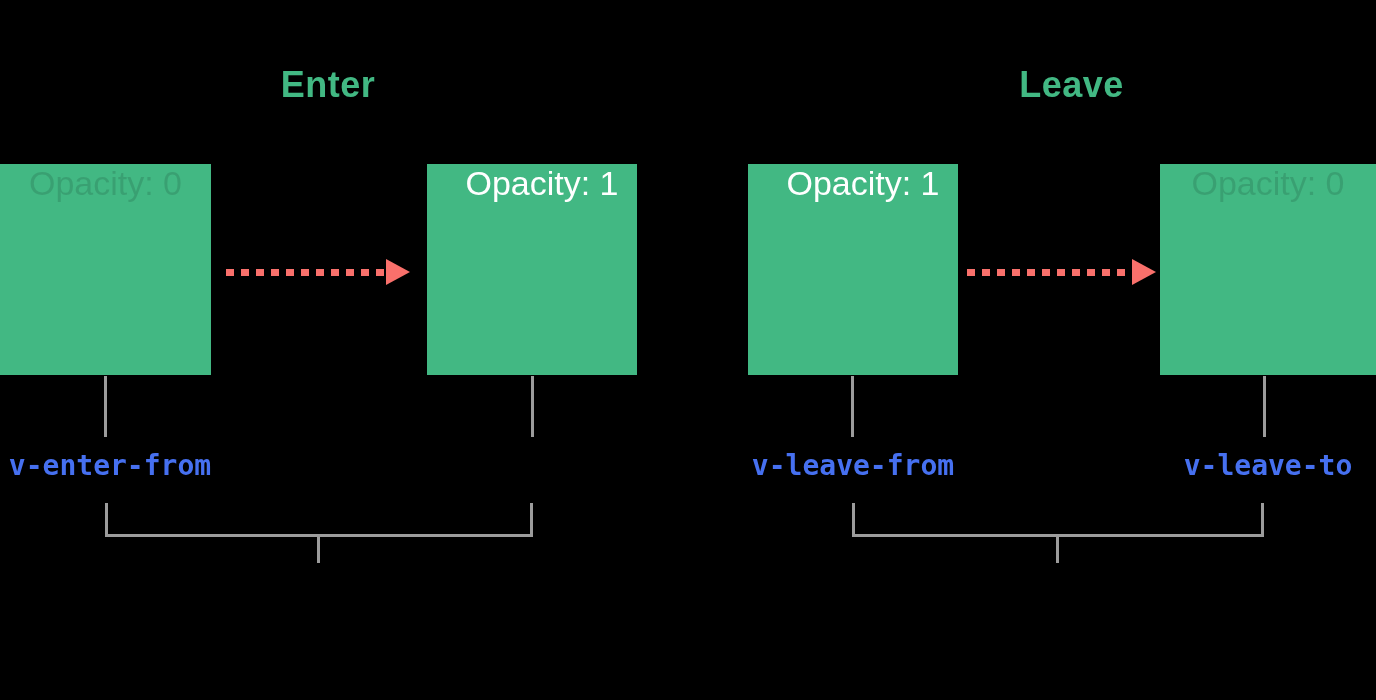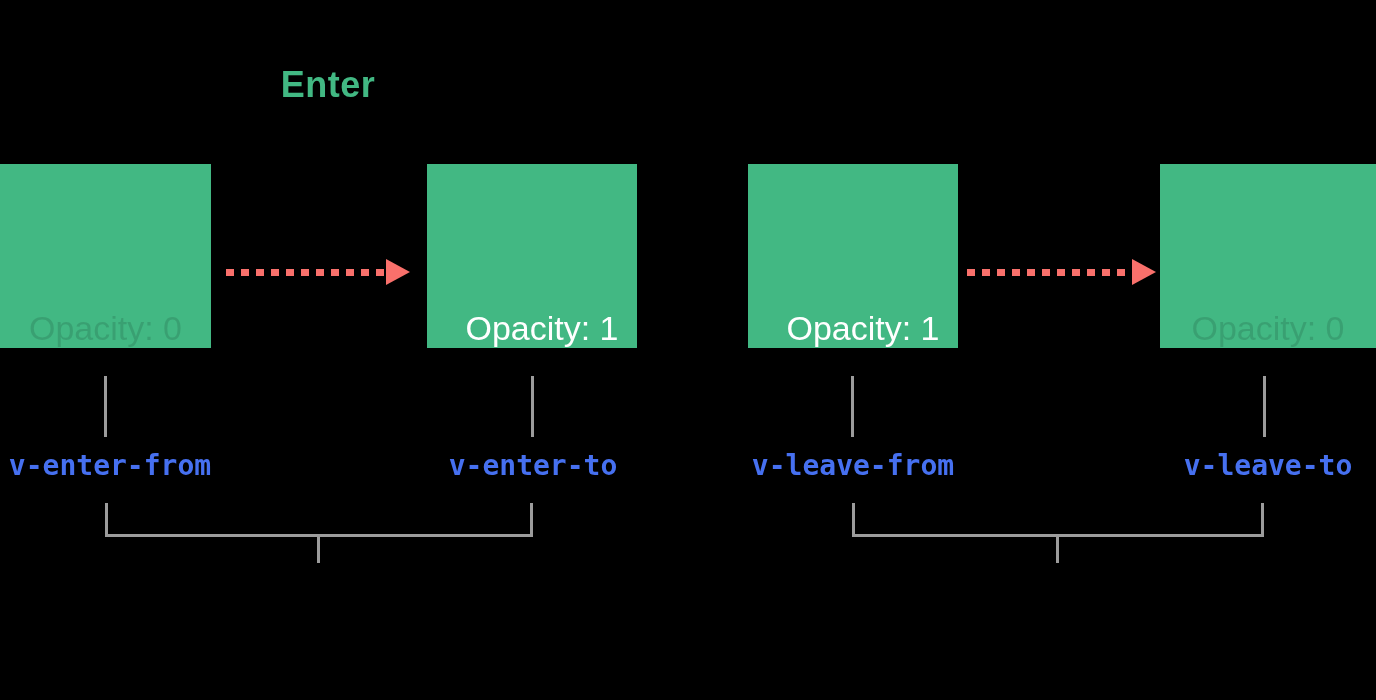--- a/index.html
+++ b/index.html
@@ -22,24 +22,24 @@
     font-weight: 700;
     letter-spacing: 0.5px;
     padding-left: 19px;
   }
   .title-enter { left: 0; width: 637px; }
   .title-leave { left: 748px; width: 628px; }
 
   .state-box {
     position: absolute;
     top: 164px;
-    height: 184px;
+    height: 211px;
     background: #42b883;
     display: flex;
-    align-items: flex-end;
+    align-items: flex-start;
     justify-content: center;
     font-size: 34px;
     font-weight: 400;
   }
   .box-text-visible { color: #ffffff; margin-left: 20px; }
   .box-text-faint   { color: rgba(0,0,0,0.13); }
   .box-enter-from { left: 0;      width: 211px; }
   .box-enter-to   { left: 427px;  width: 210px; }
   .box-leave-from { left: 748px;  width: 210px; }
   .box-leave-to   { left: 1160px; width: 216px; }
@@ -135,26 +135,26 @@
   </div>
 
   <div class="state-box box-enter-to">
     <span class="box-text-visible">Opacity: 1</span>
   </div>
 
   <div class="stub stub-enter-from"></div>
   <div class="stub stub-enter-to"></div>
 
   <div class="code-label label-row label-enter-from">v-enter-from</div>
-  <div class="code-label label-row label-enter-to">v-enter-to</div>
 
   <div class="bracket bracket-enter"></div>
   <div class="stem stem-enter"></div>
 
 
+  <div class="phase-title title-leave">Leave</div>
 
   <div class="state-box box-leave-from">
     <span class="box-text-visible">Opacity: 1</span>
   </div>
 
   <div class="arrow arrow-leave">
     <div class="dashes"></div>
     <div class="head"></div>
   </div>
 

